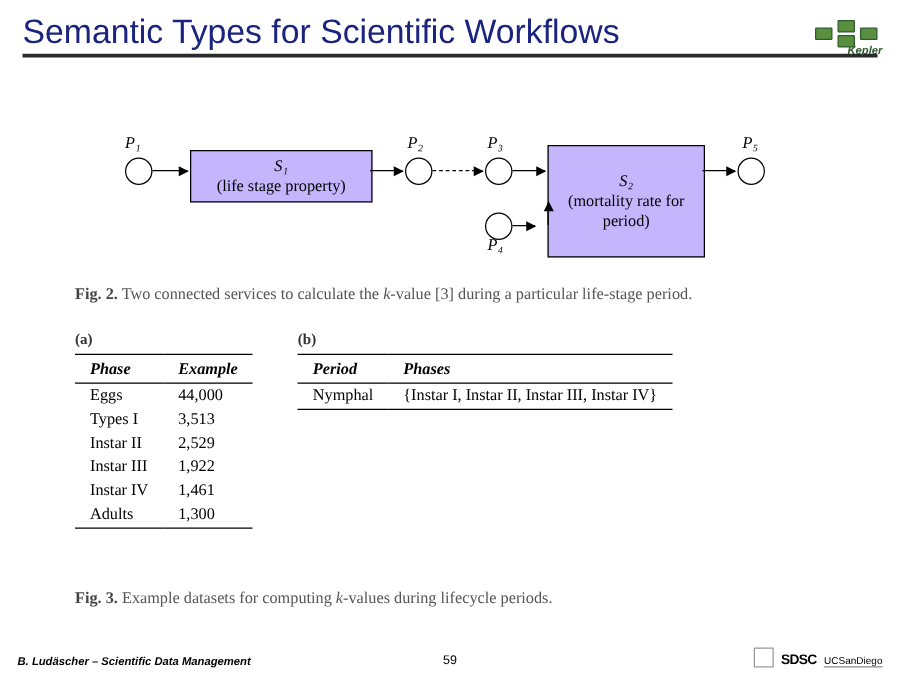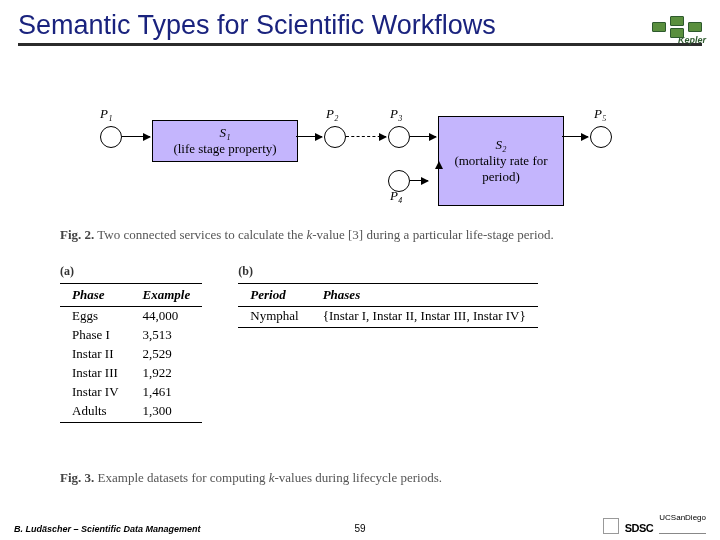--- a/index.html
+++ b/index.html
@@ -166,21 +166,21 @@
   }
   .footer .logos {
     position: absolute;
     right: 14px;
     bottom: 0;
     display:flex;
     gap:6px;
     align-items:flex-end;
   }
   .footer .sdsc { font-weight:bold; font-size:11px; letter-spacing:-0.5px;}
-  .footer .ucsd { font-size:8px; border-bottom:1px solid #888; padding-bottom:11px;}
+  .footer .ucsd { font-size:8px; border-bottom:1px solid #888; padding-bottom:0;}
   .mini-icon{width:14px;height:14px;border:1px solid #999;display:inline-block;}
 </style>
 </head>
 <body>
 
 <div class="header">
   <div class="title">Semantic Types for Scientific Workflows</div>
   <div class="kepler-logo">
     <span class="txt">Kepler</span>
     <div class="boxes">
@@ -241,21 +241,21 @@
       <tbody>
           <tr>
         <th>Phase</th>
         <th style="text-align:right;">Example</th>
       </tr>
       <tr>
             <td>Eggs</td>
             <td class="num">44,000</td>
           </tr>
       <tr>
-            <td>Phase I</td>
+            <td>Types I</td>
             <td class="num">3,513</td>
           </tr>
       <tr>
             <td>Instar II</td>
             <td class="num">2,529</td>
           </tr>
       <tr>
             <td>Instar III</td>
             <td class="num">1,922</td>
           </tr>

